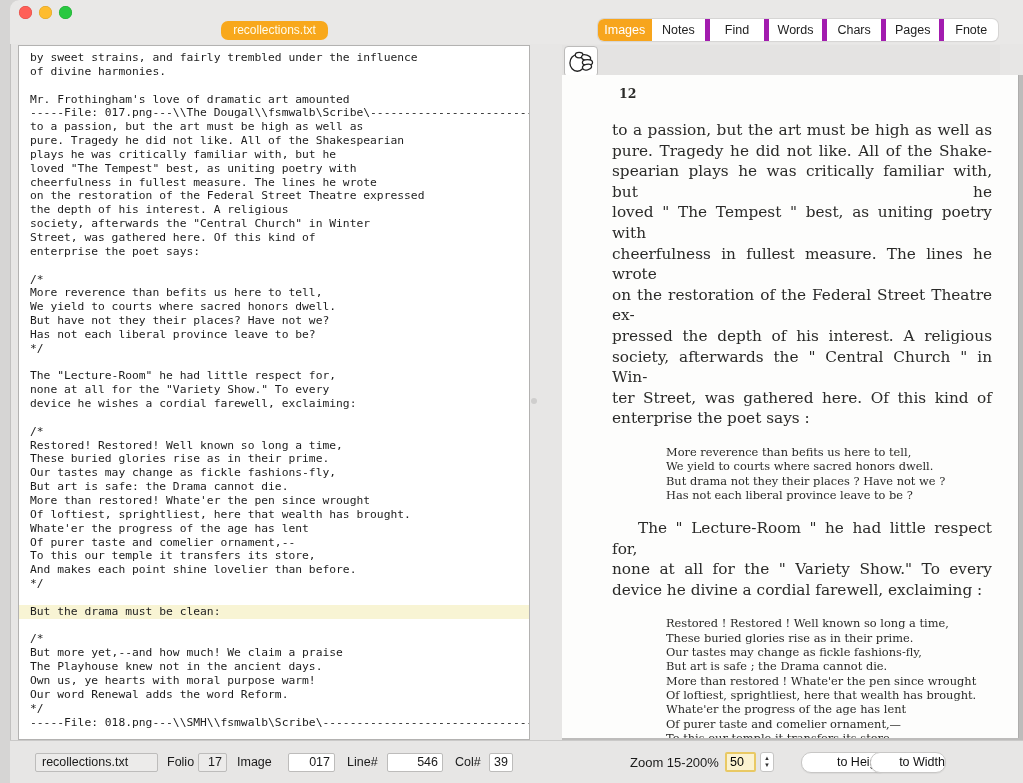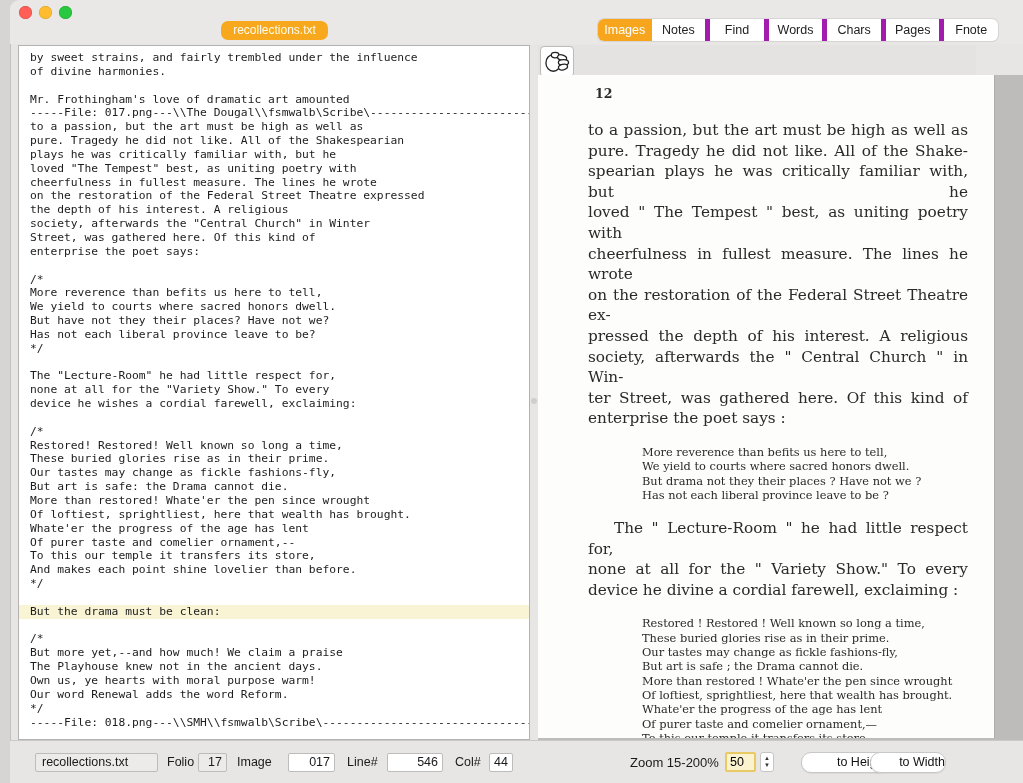--- a/index.html
+++ b/index.html
@@ -37,21 +37,21 @@
   .editor-text{
     padding-top:5px;font-family:"DejaVu Sans Mono","Liberation Mono",monospace;
     font-size:11.3px;line-height:13.85px;color:#1c1c1c;white-space:pre;
   }
   .ed-line{min-height:13.85px;padding-left:11px;}
   .ed-line.hl{background:#f8f4d4;}
   
   .divider{position:absolute;left:520px;top:45px;width:8px;height:695px;background:#e7e6e5;}
   .divider .dot{position:absolute;left:1px;top:353px;width:6px;height:6px;border-radius:50%;background:#cfcecd;}
   
-  .right-panel{position:absolute;left:528px;top:45px;width:438px;height:695px;background:#e4e3e2;}
+  .right-panel{position:absolute;left:552px;top:45px;width:438px;height:695px;background:#e4e3e2;}
   .hand-btn{
     position:absolute;background:#ffffff;border:1px solid #bcbbba;border-radius:4px;
     display:flex;align-items:center;justify-content:center;box-sizing:border-box;
   }
   .hand-btn.top{left:2px;top:1px;width:34px;height:31px;}
   .scan-area{position:absolute;left:0;top:30px;width:495px;height:665px;background:#bdbcbb;}
   .scan-page{
     position:absolute;left:0;top:0;width:456px;height:663px;background:#fdfdfc;
     overflow:hidden;box-shadow:1px 0 0 #aeadac;
   }
@@ -200,21 +200,21 @@
 
   <div class="statusbar">
     <div class="fld filename box">recollections.txt</div>
     <div class="fld folio-lbl lbl">Folio</div>
     <div class="fld folio-val box">17</div>
     <div class="fld image-lbl lbl">Image</div>
     <div class="fld image-val white">017</div>
     <div class="fld line-lbl lbl">Line#</div>
     <div class="fld line-val white">546</div>
     <div class="fld col-lbl lbl">Col#</div>
-    <div class="fld col-val white">44</div>
+    <div class="fld col-val white">39</div>
 
     <div class="zoom-lbl">Zoom 15-200%</div>
     <div class="zoom-input">50</div>
     <div class="stepper">
       <span>▲</span>
       <span>▼</span>
     </div>
     <div class="btn height">to Height</div>
     <div class="btn width">to Width</div>
   </div>

